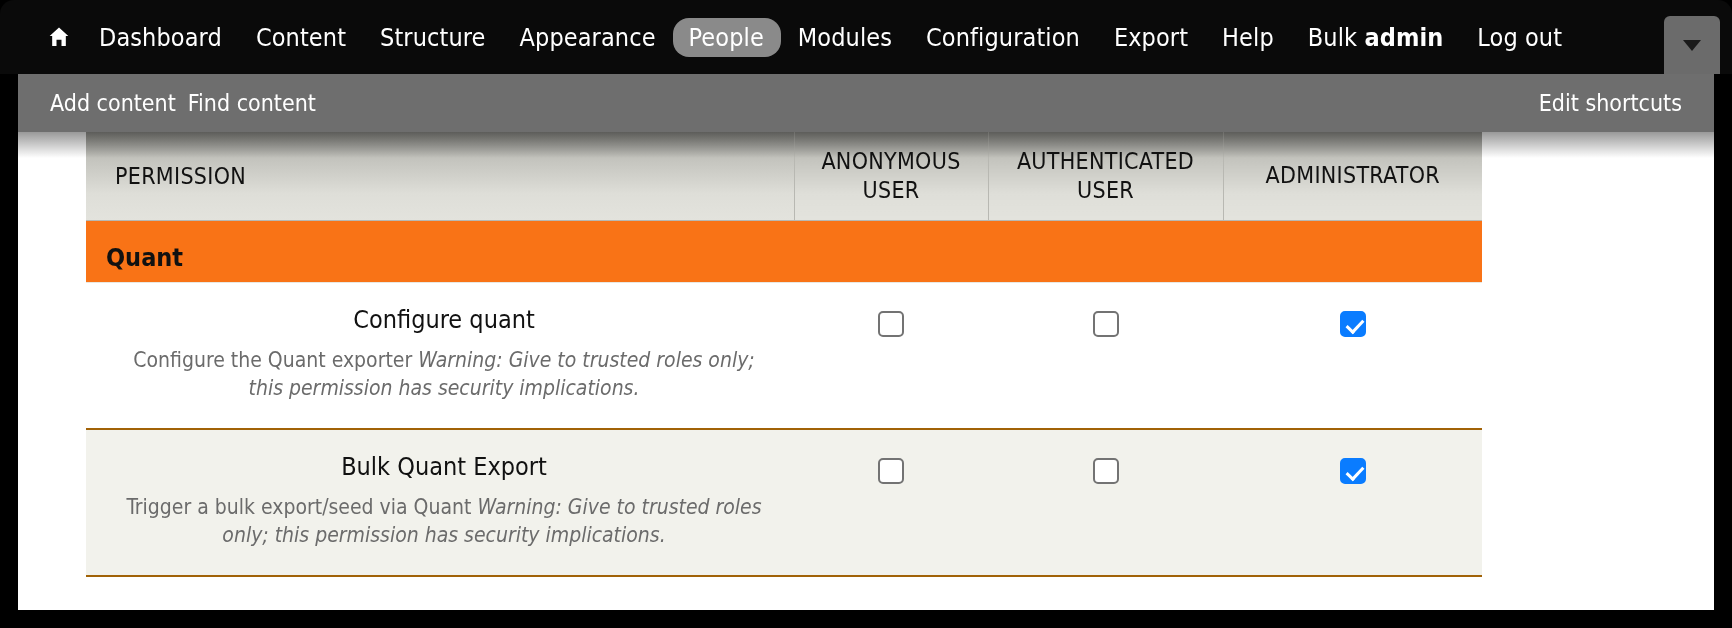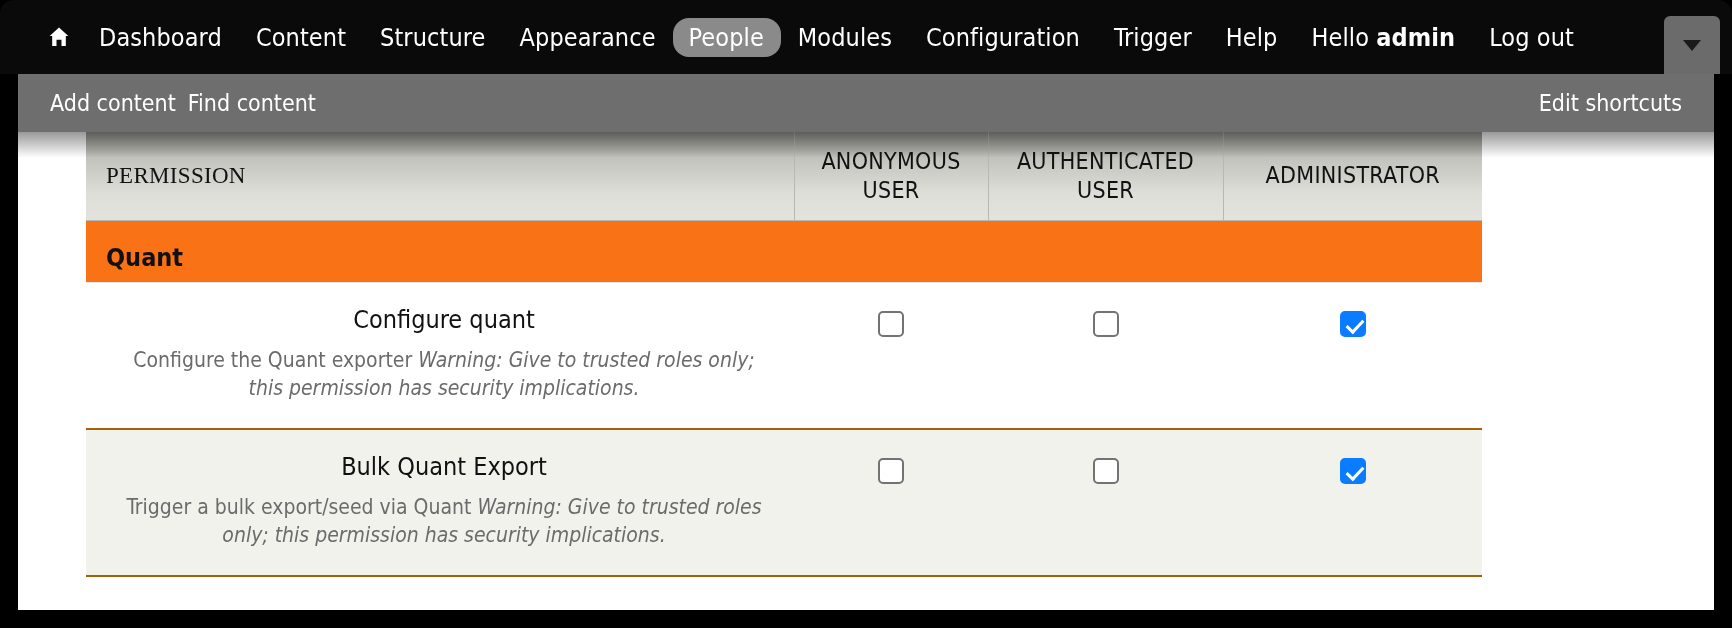--- a/index.html
+++ b/index.html
@@ -136,23 +136,22 @@
     color: #111111;
     font-weight: 400;
     font-size: 23px;
     letter-spacing: 0.3px;
     height: 88px;
     vertical-align: middle;
     padding: 6px 10px;
   }
   #perm-table thead th.col-permission {
     text-align: left;
-    padding-left: 20px;
+    padding-left: 29px;
     font-size: 23px;
-    font-family: Liberation Serif, serif;
   }
   #perm-table thead th.col-role {
     text-align: center;
     line-height: 1.25;
   }
   #perm-table thead th:last-child { border-right: none; }
 
   
   tr.section-row td {
     background: #f97316;
@@ -241,24 +240,24 @@
       </svg>
     </div>
 
     <div class="tb-item">Dashboard</div>
     <div class="tb-item">Content</div>
     <div class="tb-item">Structure</div>
     <div class="tb-item">Appearance</div>
     <div class="tb-item active">People</div>
     <div class="tb-item">Modules</div>
     <div class="tb-item">Configuration</div>
-    <div class="tb-item">Trigger</div>
+    <div class="tb-item">Export</div>
     <div class="tb-item">Help</div>
 
-    <div class="tb-item"><span>Hello </span><b>admin</b></div>
+    <div class="tb-item"><span>Bulk </span><b>admin</b></div>
 
     <div class="tb-item">Log out</div>
 
     <div id="toolbar-collapse">
       <span class="caret"></span>
     </div>
   </nav>
 
   <div id="shortcut-bar">
     <div class="sc-left">

